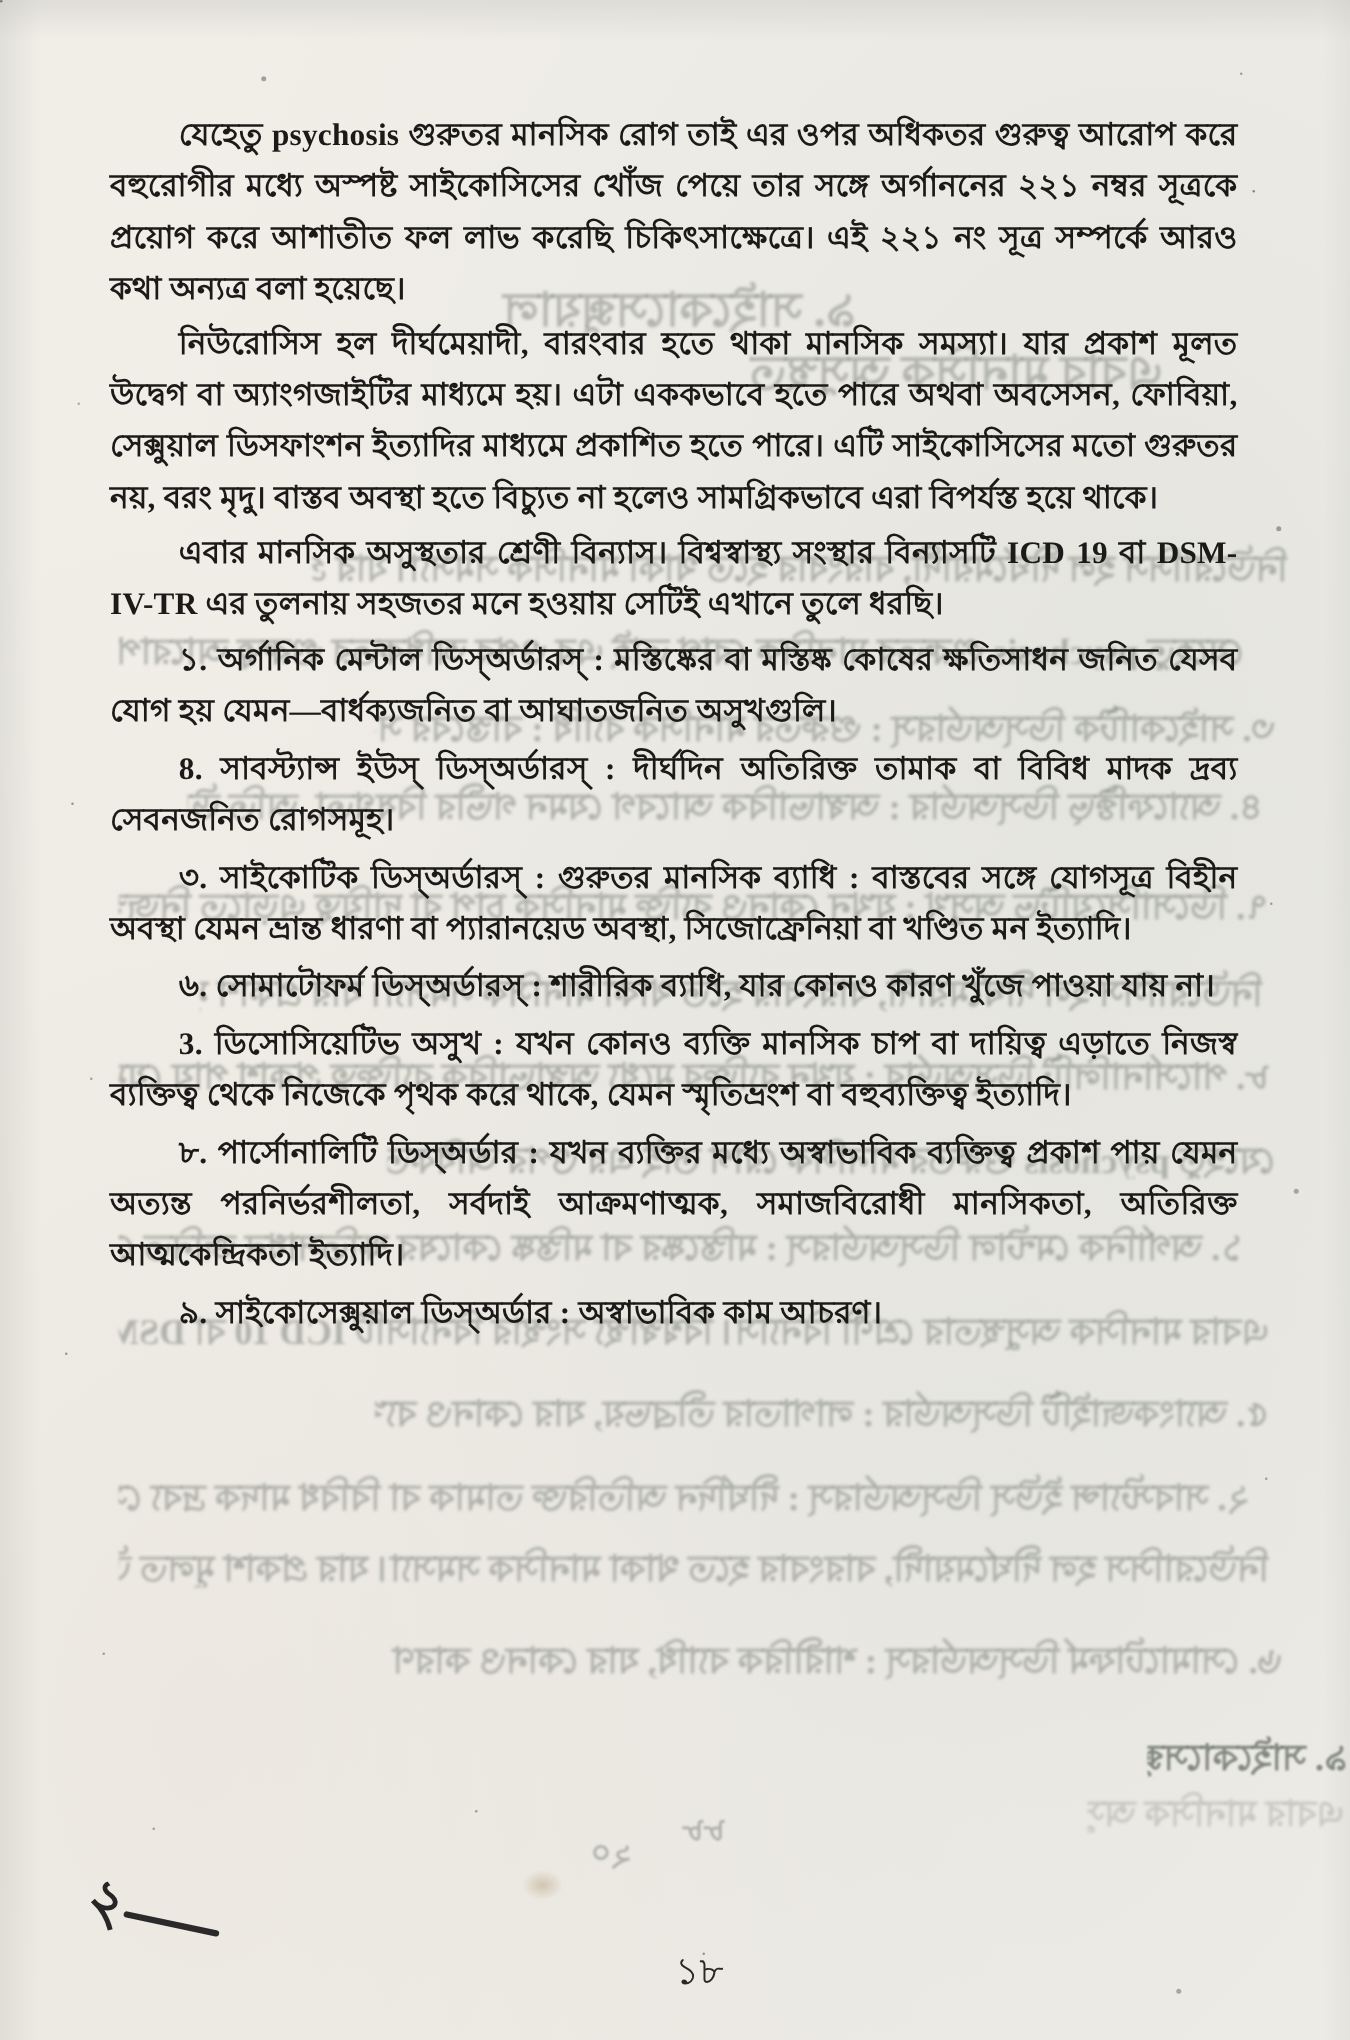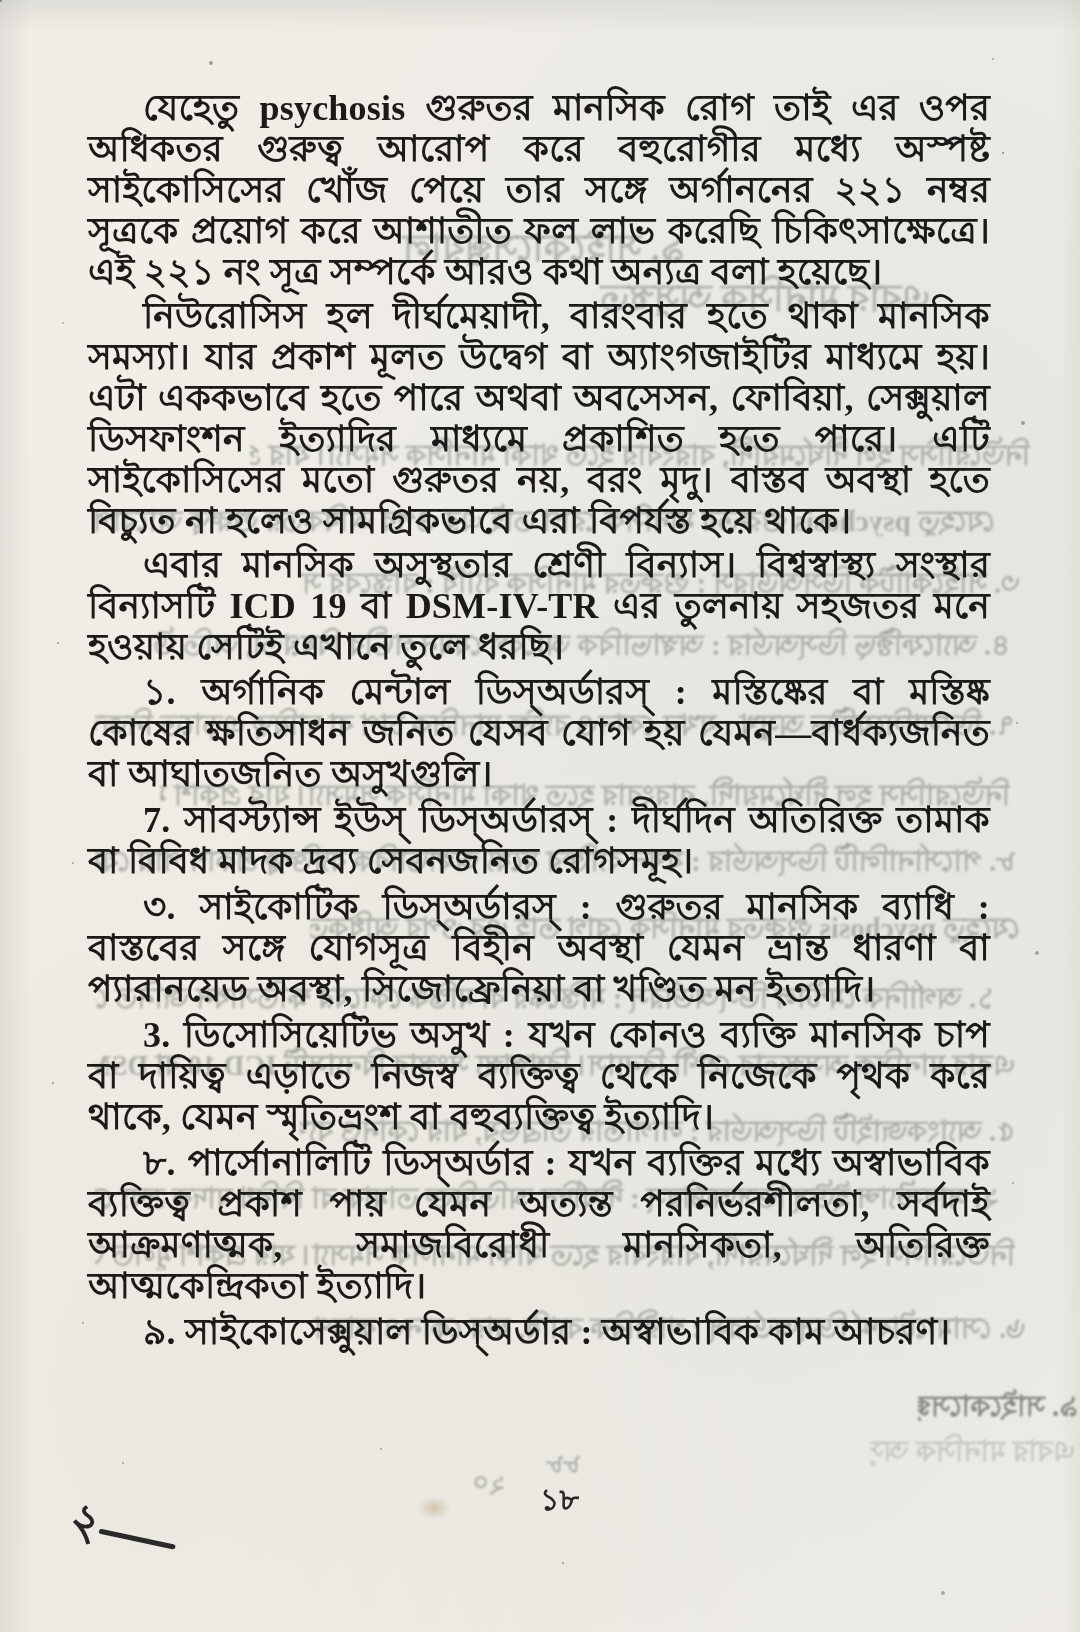--- a/index.html
+++ b/index.html
@@ -17,33 +17,33 @@
       radial-gradient(ellipse at 15% 85%, rgba(212,206,194,.18), transparent 50%),
       linear-gradient(90deg, rgba(188,188,182,.30) 0, rgba(188,188,182,0) 3%),
       linear-gradient(180deg, rgba(182,182,176,.30) 0, rgba(182,182,176,0) 2%),
       linear-gradient(270deg, rgba(195,195,190,.22) 0, rgba(195,195,190,0) 2%),
       #f1eee8;
     overflow:hidden;
   }
   
   .text{
     position:absolute;left:88px;top:88px;width:902px;
-    font-size:36px;line-height:41px;
+    font-size:25px;line-height:41px;
     color:#1c1a18;font-weight:600;
     text-align:justify;
     letter-spacing:.2px;
     z-index:3;
   }
   .para{margin:0 0 3px 0;text-indent:55px;}
   .item{margin:0 0 5px 0;text-indent:55px;font-family:Liberation Serif, serif;}
   .items{margin-top:4px;}
   
   .page-number{
-    position:absolute;left:540px;top:1476px;
-    font-size:30px;color:#2a2824;font-weight:700;z-index:4;
+    position:absolute;left:540px;top:1553px;
+    font-size:30px;color:#2a2824;font-weight:400;z-index:4;
   }
   
   .ghost-num{
     position:absolute;font-size:26px;font-weight:700;
     color:rgba(125,132,126,.55);filter:blur(1px);
     transform:scaleX(-1);z-index:2;
   }
   .g-88{left:546px;top:1444px;}
   .g-20{left:472px;top:1463px;transform:scaleX(-1) rotate(-8deg);}
   
@@ -140,22 +140,23 @@
 
   <div class="dust"></div>
   <div class="stain"></div>
 
   <div class="text">
     <p class="para">যেহেতু psychosis গুরুতর মানসিক রোগ তাই এর ওপর অধিকতর গুরুত্ব আরোপ করে বহুরোগীর মধ্যে অস্পষ্ট সাইকোসিসের খোঁজ পেয়ে তার সঙ্গে অর্গাননের ২২১ নম্বর সূত্রকে প্রয়োগ করে আশাতীত ফল লাভ করেছি চিকিৎসাক্ষেত্রে। এই ২২১ নং সূত্র সম্পর্কে আরও কথা অন্যত্র বলা হয়েছে।</p>
     <p class="para">নিউরোসিস হল দীর্ঘমেয়াদী, বারংবার হতে থাকা মানসিক সমস্যা। যার প্রকাশ মূলত উদ্বেগ বা অ্যাংগজাইটির মাধ্যমে হয়। এটা এককভাবে হতে পারে অথবা অবসেসন, ফোবিয়া, সেক্সুয়াল ডিসফাংশন ইত্যাদির মাধ্যমে প্রকাশিত হতে পারে। এটি সাইকোসিসের মতো গুরুতর নয়, বরং মৃদু। বাস্তব অবস্থা হতে বিচ্যুত না হলেও সামগ্রিকভাবে এরা বিপর্যস্ত হয়ে থাকে।</p>
     <p class="para">এবার মানসিক অসুস্থতার শ্রেণী বিন্যাস। বিশ্বস্বাস্থ্য সংস্থার বিন্যাসটি ICD 19 বা DSM-IV-TR এর তুলনায় সহজতর মনে হওয়ায় সেটিই এখানে তুলে ধরছি।</p>
     <div class="items">
       <p class="item">১. অর্গানিক মেন্টাল ডিস্অর্ডারস্ : মস্তিষ্কের বা মস্তিষ্ক কোষের ক্ষতিসাধন জনিত যেসব যোগ হয় যেমন—বার্ধক্যজনিত বা আঘাতজনিত অসুখগুলি।</p>
-      <p class="item">7. সাবস্ট্যান্স ইউস্ ডিস্অর্ডারস্ : দীর্ঘদিন অতিরিক্ত তামাক বা বিবিধ মাদক দ্রব্য সেবনজনিত রোগসমূহ।</p>
+      <p class="item">8. সাবস্ট্যান্স ইউস্ ডিস্অর্ডারস্ : দীর্ঘদিন অতিরিক্ত তামাক বা বিবিধ মাদক দ্রব্য সেবনজনিত রোগসমূহ।</p>
       <p class="item">৩. সাইকোটিক ডিস্অর্ডারস্ : গুরুতর মানসিক ব্যাধি : বাস্তবের সঙ্গে যোগসূত্র বিহীন অবস্থা যেমন ভ্রান্ত ধারণা বা প্যারানয়েড অবস্থা, সিজোফ্রেনিয়া বা খণ্ডিত মন ইত্যাদি।</p>
+      <p class="item">৬. সোমাটোফর্ম ডিস্অর্ডারস্ : শারীরিক ব্যাধি, যার কোনও কারণ খুঁজে পাওয়া যায় না।</p>
       <p class="item">3. ডিসোসিয়েটিভ অসুখ : যখন কোনও ব্যক্তি মানসিক চাপ বা দায়িত্ব এড়াতে নিজস্ব ব্যক্তিত্ব থেকে নিজেকে পৃথক করে থাকে, যেমন স্মৃতিভ্রংশ বা বহুব্যক্তিত্ব ইত্যাদি।</p>
       <p class="item">৮. পার্সোনালিটি ডিস্অর্ডার : যখন ব্যক্তির মধ্যে অস্বাভাবিক ব্যক্তিত্ব প্রকাশ পায় যেমন অত্যন্ত পরনির্ভরশীলতা, সর্বদাই আক্রমণাত্মক, সমাজবিরোধী মানসিকতা, অতিরিক্ত আত্মকেন্দ্রিকতা ইত্যাদি।</p>
       <p class="item">৯. সাইকোসেক্সুয়াল ডিস্অর্ডার : অস্বাভাবিক কাম আচরণ।</p>
     </div>
   </div>
 
   <div class="ghost-num g-88">৮৮</div>
   <div class="ghost-num g-20">২০</div>
   <div class="page-number">১৮</div>
   <div class="hand-mark">

